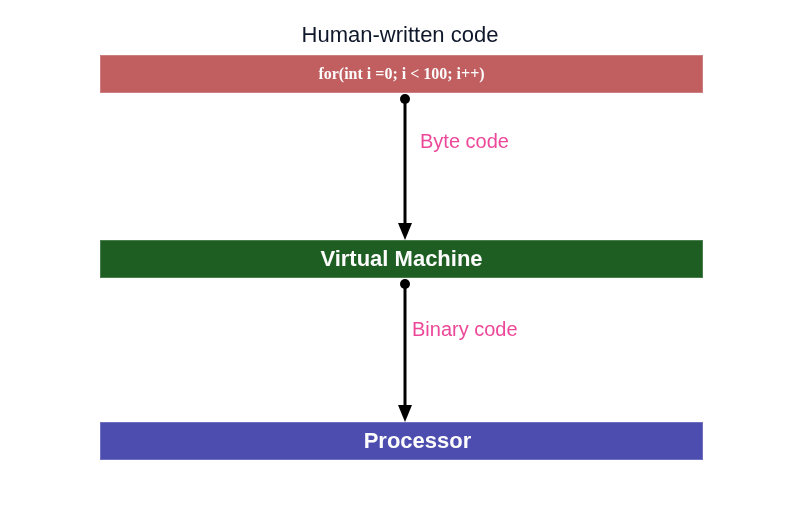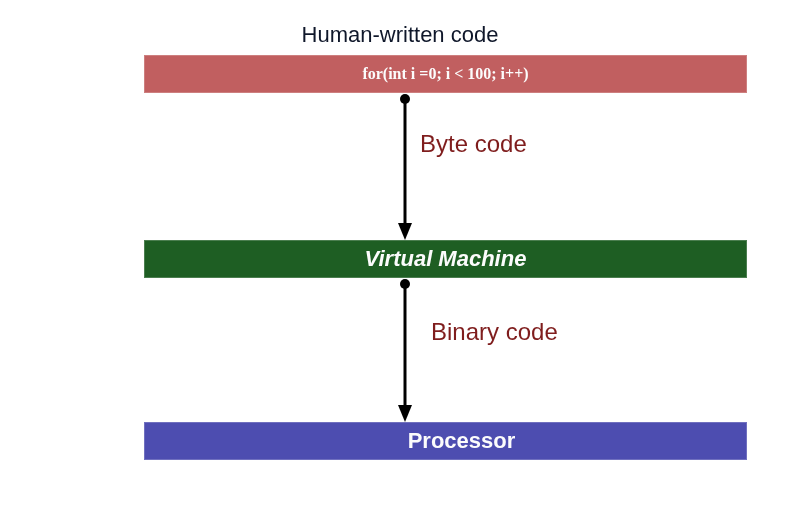--- a/index.html
+++ b/index.html
@@ -23,51 +23,49 @@
     position: absolute;
     left: 100px;
     width: 603px;
     height: 38px;
     display: flex;
     align-items: center;
     justify-content: center;
     color: #fcfcfc;
     font-weight: bold;
     border: 1px solid rgba(255,255,255,0.2);
-    margin-left: 44px;
   }
   .box-code {
     top: 55px;
     background: #c15f60;
   }
   .box-code span {
     font-family: Georgia, "Times New Roman", serif;
     font-size: 16px;
     font-weight: bold;
   }
   .box-vm {
     top: 240px;
     background: #1e5e23;
     font-size: 22px;
-    font-style: italic;
   }
   .box-proc {
     top: 422px;
     background: #4d4db0;
     font-size: 22px;
     padding-left: 32px;
   }
   .arrow-label {
     position: absolute;
-    font-size: 24px;
-    color: #7f1d1d;
+    font-size: 20px;
+    color: #ec4899;
     white-space: nowrap;
   }
   .label-byte { top: 130px; left: 420px; }
-  .label-binary { top: 318px; left: 431px; }
+  .label-binary { top: 318px; left: 412px; }
   .arrow-svg {
     position: absolute;
     left: 395px;
     width: 20px;
   }
   .arrow1 { top: 93px; height: 147px; }
   .arrow2 { top: 278px; height: 144px; }
 </style>
 </head>
 <body>

